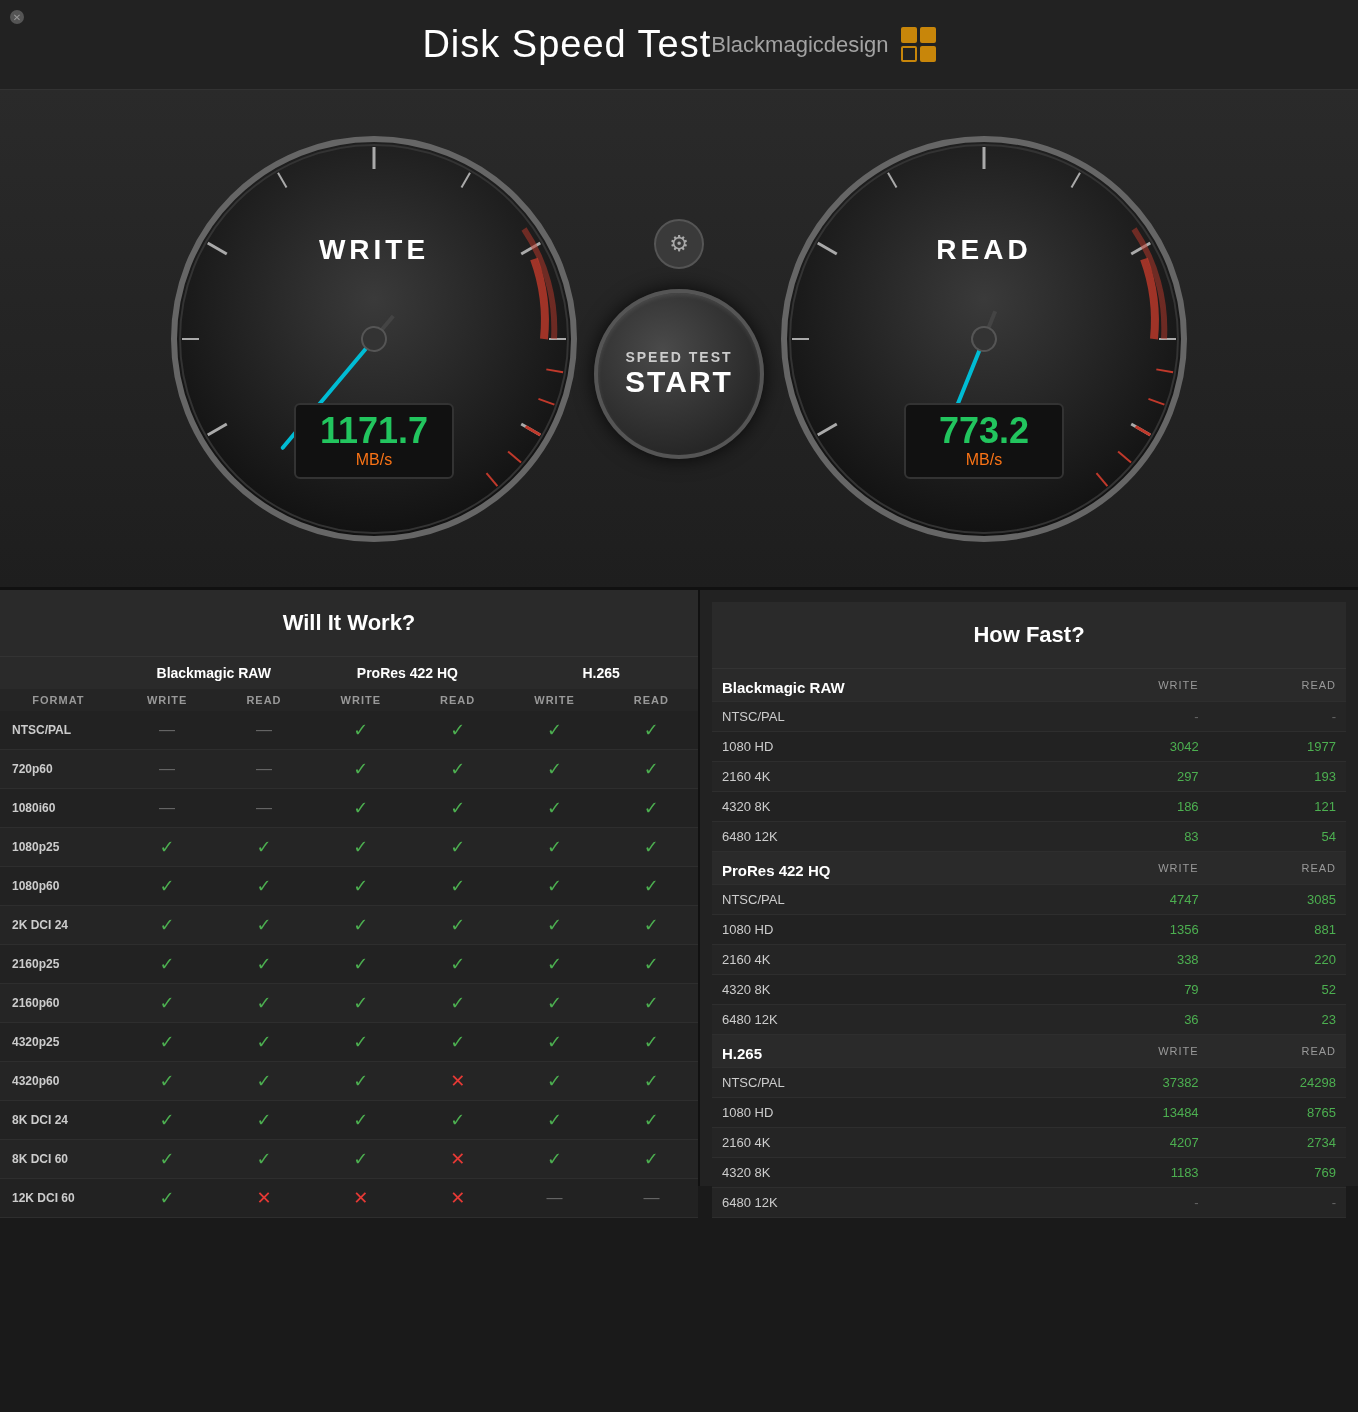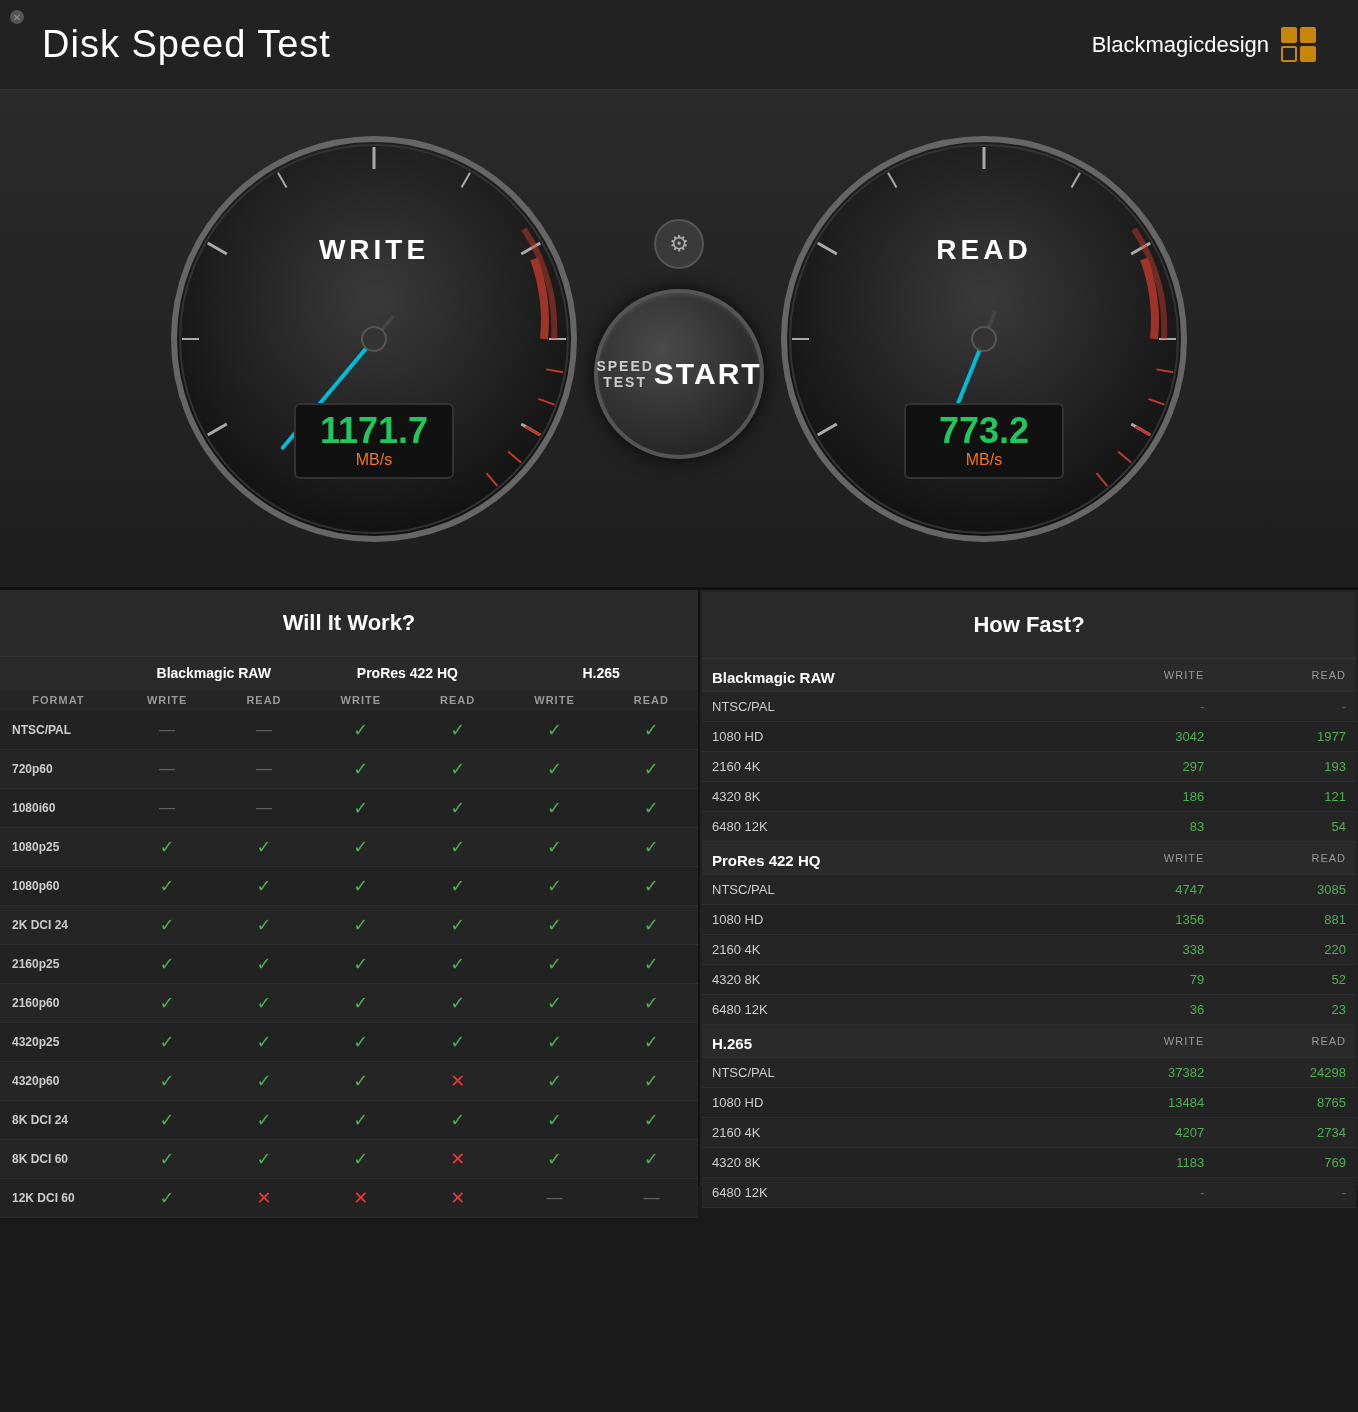--- a/index.html
+++ b/index.html
@@ -11,38 +11,38 @@
       overflow: hidden;
       color: #fff;
     }
 
     
     #title-bar {
       background: #222;
       height: 90px;
       display: flex;
       align-items: center;
-      justify-content: space-between;
-      padding: 0 42px;
+      justify-content: center;
+      padding: 0 30px;
       border-bottom: 1px solid #333;
     }
     #app-title {
       font-size: 38px;
       font-weight: 300;
       color: #fff;
       letter-spacing: 1px;
     }
     #brand-logo {
       display: flex;
       align-items: center;
       gap: 12px;
     }
     #brand-name {
       font-size: 22px;
-      color: #ffffff;
+      color: #a3a3a3;
       font-weight: 300;
     }
     #brand-icon {
       display: grid;
       grid-template-columns: 1fr 1fr;
       gap: 3px;
     }
     .brand-square {
       width: 16px;
       height: 16px;
@@ -143,21 +143,21 @@
     }
     #start-btn {
       width: 170px;
       height: 170px;
       border-radius: 50%;
       background: radial-gradient(circle at 40% 35%, #4a4a4a, #1a1a1a);
       border: 4px solid #555;
       box-shadow: 0 0 20px rgba(0,0,0,0.8), inset 0 2px 4px rgba(255,255,255,0.1);
       cursor: pointer;
       display: flex;
-      flex-direction: row;
+      flex-direction: column;
       align-items: center;
       justify-content: center;
       text-align: center;
     }
     #start-btn-label-top {
       font-size: 14px;
       color: #ccc;
       letter-spacing: 2px;
       font-weight: bold;
     }
@@ -187,21 +187,21 @@
       font-weight: bold;
       color: #fff;
       padding: 20px;
       background: #2a2a2a;
       border-bottom: 1px solid #333;
     }
 
     
     #how-fast {
       flex: 1;
-      padding: 2px;
+      padding: 12px;
     }
     #how-fast-title {
       text-align: center;
       font-size: 22px;
       font-weight: bold;
       color: #fff;
       padding: 20px;
       background: #2a2a2a;
       border-bottom: 1px solid #333;
     }

